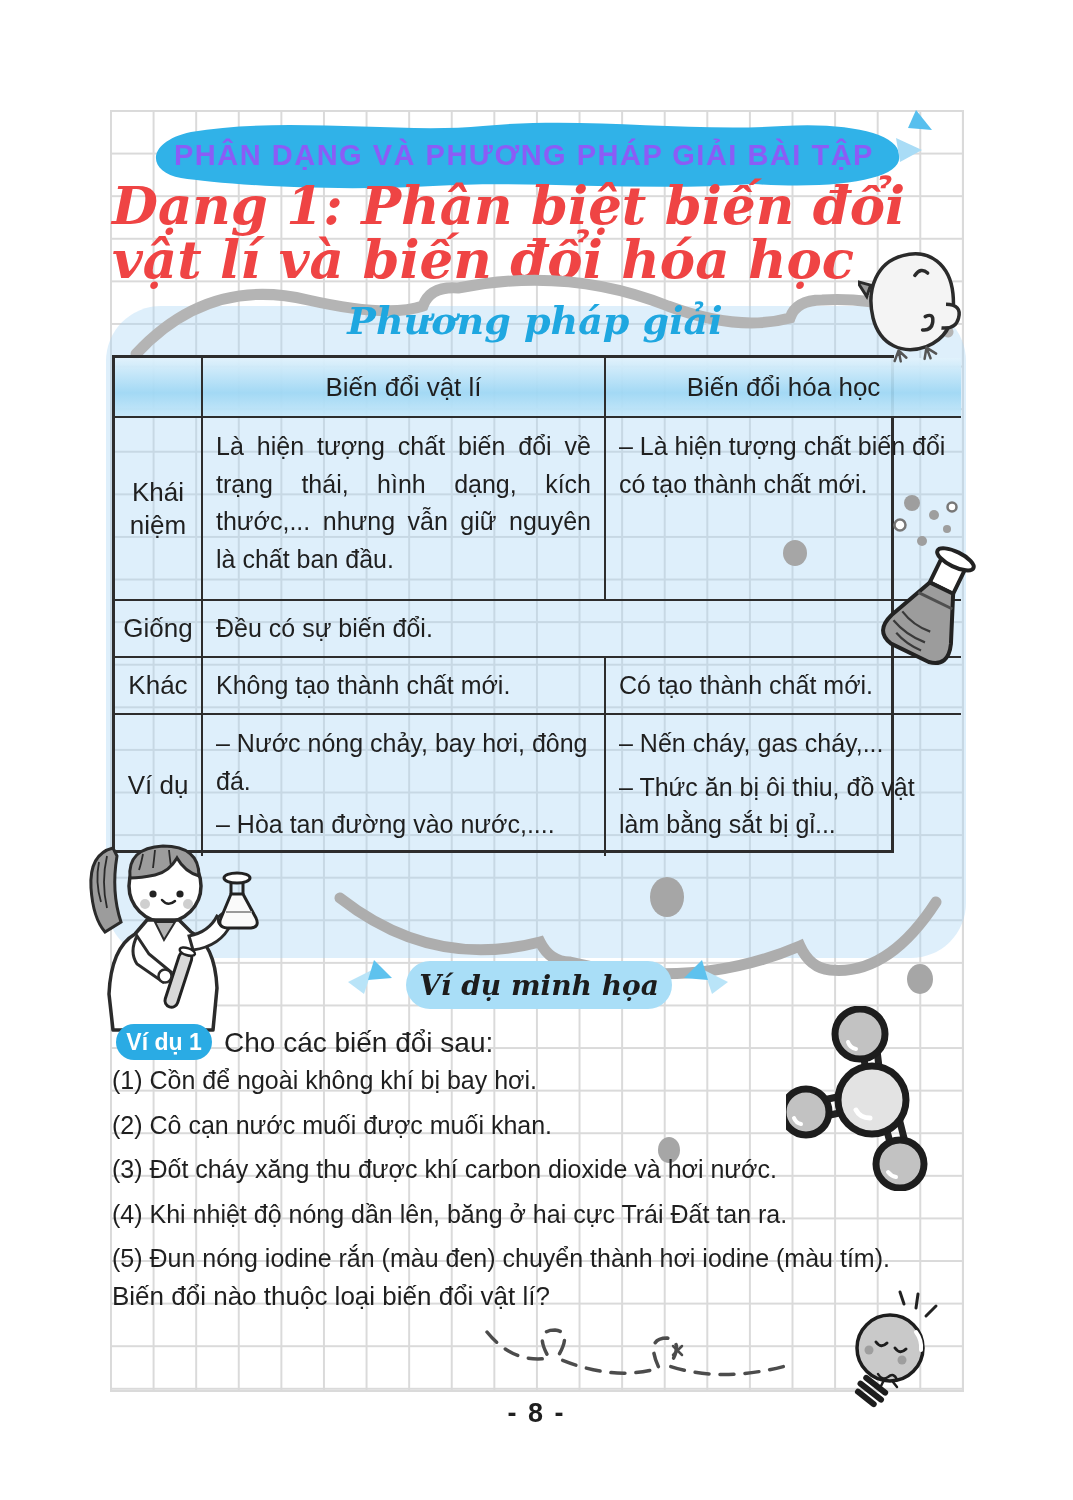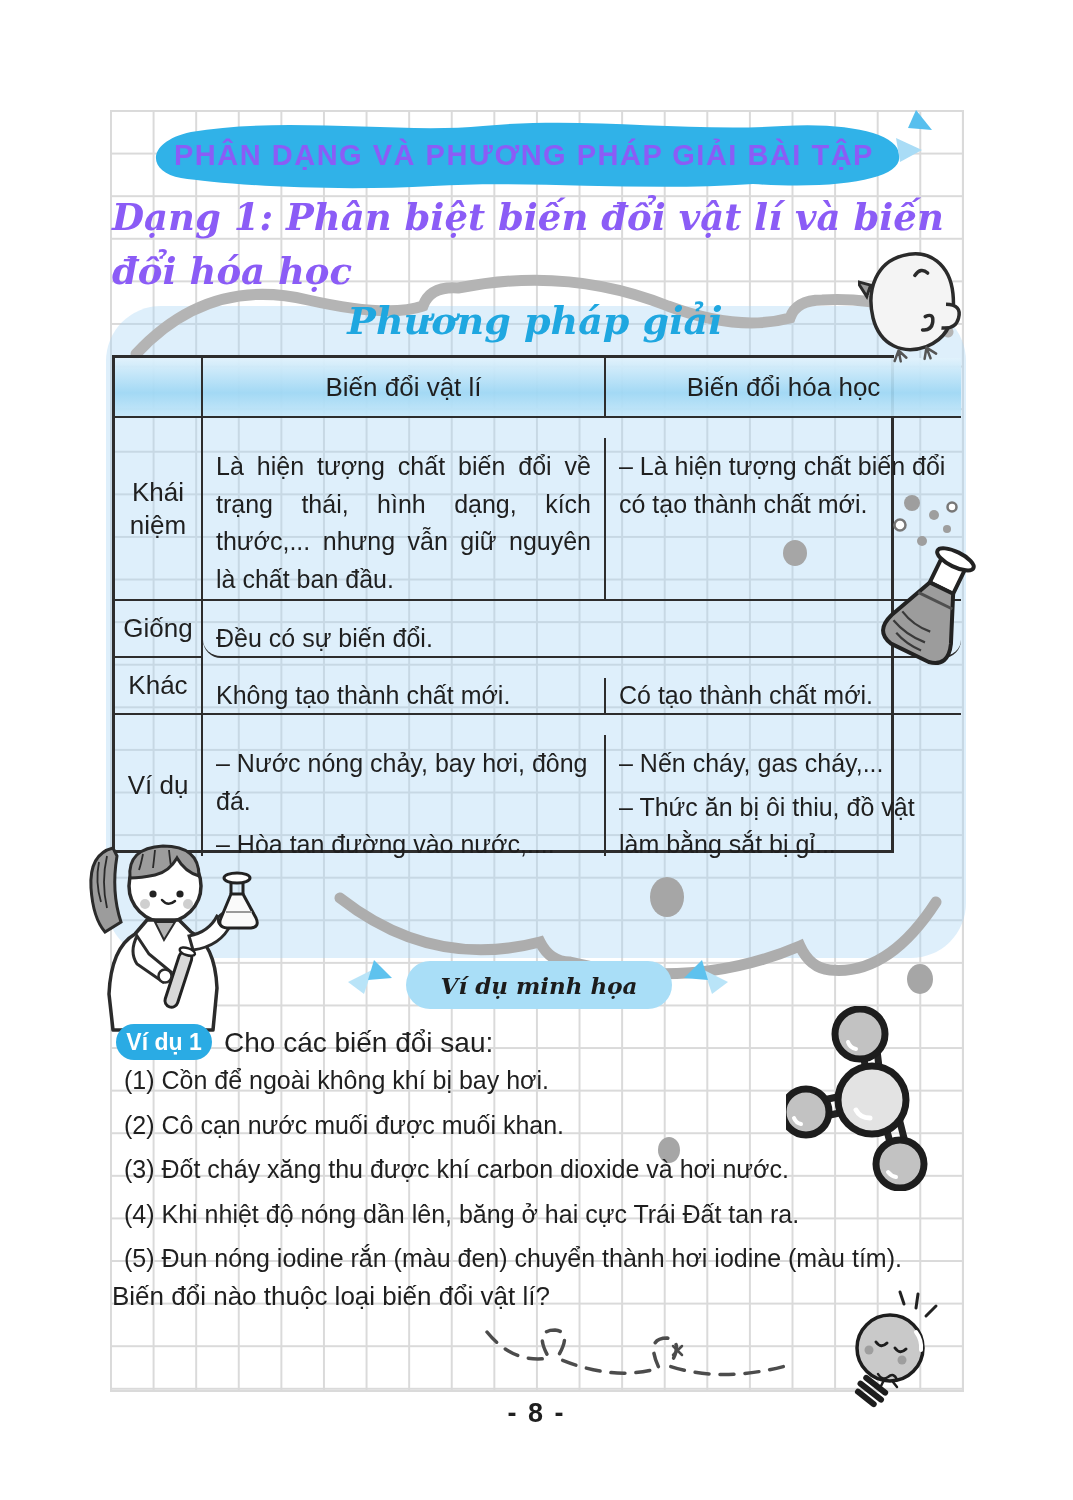--- a/index.html
+++ b/index.html
@@ -19,21 +19,21 @@
   .abs{position:absolute;}
   .script{font-family:"DejaVu Serif",serif;font-style:italic;font-weight:bold;}
 
   
   .banner-wrap{left:143px;top:120px;width:762px;height:72px;}
   .banner-text{
     left:143px;top:120px;width:762px;height:70px;display:flex;align-items:center;justify-content:center;
     color:#8b5cf6;font-weight:bold;font-size:29px;letter-spacing:1.5px;
   }
   .doc-title{
-    left:112px;top:190px;width:856px;font-size:37px;line-height:54px;color:#8b5cf6;
+    left:112px;top:178px;width:856px;font-size:53px;line-height:54px;color:#ef4444;
   }
   
   .panel{
     left:106px;top:306px;width:860px;height:652px;border-radius:55px;
     background:rgba(167,214,244,0.38);
   }
   .method-heading{
     left:112px;top:298px;width:846px;text-align:center;font-size:38px;color:#1fa7e0;
   }
 
@@ -41,36 +41,36 @@
   .method-table{
     left:112px;top:355px;width:782px;height:498px;display:grid;box-sizing:border-box;
     grid-template-columns:88px 403px 355px;grid-template-rows:60px 183px 57px 57px 141px;
     border:3px solid #2d2d2d;background:transparent;
   }
   .mt-cell{box-sizing:border-box;border-right:2.5px solid #2d2d2d;border-bottom:2.5px solid #2d2d2d;}
   .mt-cell.no-r{border-right:none;}
   .mt-cell.no-b{border-bottom:none;}
   .hdr{background:linear-gradient(180deg,rgba(225,242,252,0.92) 0%,rgba(158,215,244,0.92) 60%,rgba(197,231,249,0.92) 100%);}
   .c-center{display:flex;align-items:center;justify-content:center;text-align:center;font-size:26px;line-height:1.25;}
-  .c-body{padding:10px 13px;font-size:25px;line-height:1.5;margin-top:20px;}
+  .c-body{padding:10px 13px;font-size:25px;line-height:1.5;}
   .just{text-align:justify;}
   .c-lines div{margin-bottom:6px;}
-  .span2{grid-column:2 / 4;border-radius:18px;}
+  .span2{grid-column:2 / 4;}
 
   
   .ex-pill{
     left:406px;top:961px;width:266px;height:48px;border-radius:26px;background:#a9def7;
-    display:flex;align-items:center;justify-content:center;font-size:23px;color:#1c1c1c;
+    display:flex;align-items:center;justify-content:center;font-size:28px;color:#1c1c1c;
   }
   .vd-badge{
     left:116px;top:1024px;width:96px;height:36px;border-radius:18px;background:#2aabe4;
     display:flex;align-items:center;justify-content:center;color:#ffffff;font-weight:bold;font-size:23px;
   }
   .vd-intro{left:224px;top:1027px;font-size:28px;}
-  .vd-list{left:112px;top:1058px;width:900px;padding-left:12px;}
+  .vd-list{left:112px;top:1058px;width:900px;}
   .vd-list div{height:44.5px;line-height:44.5px;font-size:25px;white-space:nowrap;}
   .vd-question{left:112px;top:1281px;font-size:26px;white-space:nowrap;}
 
   .footer-page{left:0;top:1398px;width:1073px;text-align:center;font-weight:bold;font-size:27px;letter-spacing:2px;}
 
   .dot{position:absolute;background:#a6a6a6;border-radius:50%;}
   svg{display:block;}
 </style>
 </head>
 <body>

